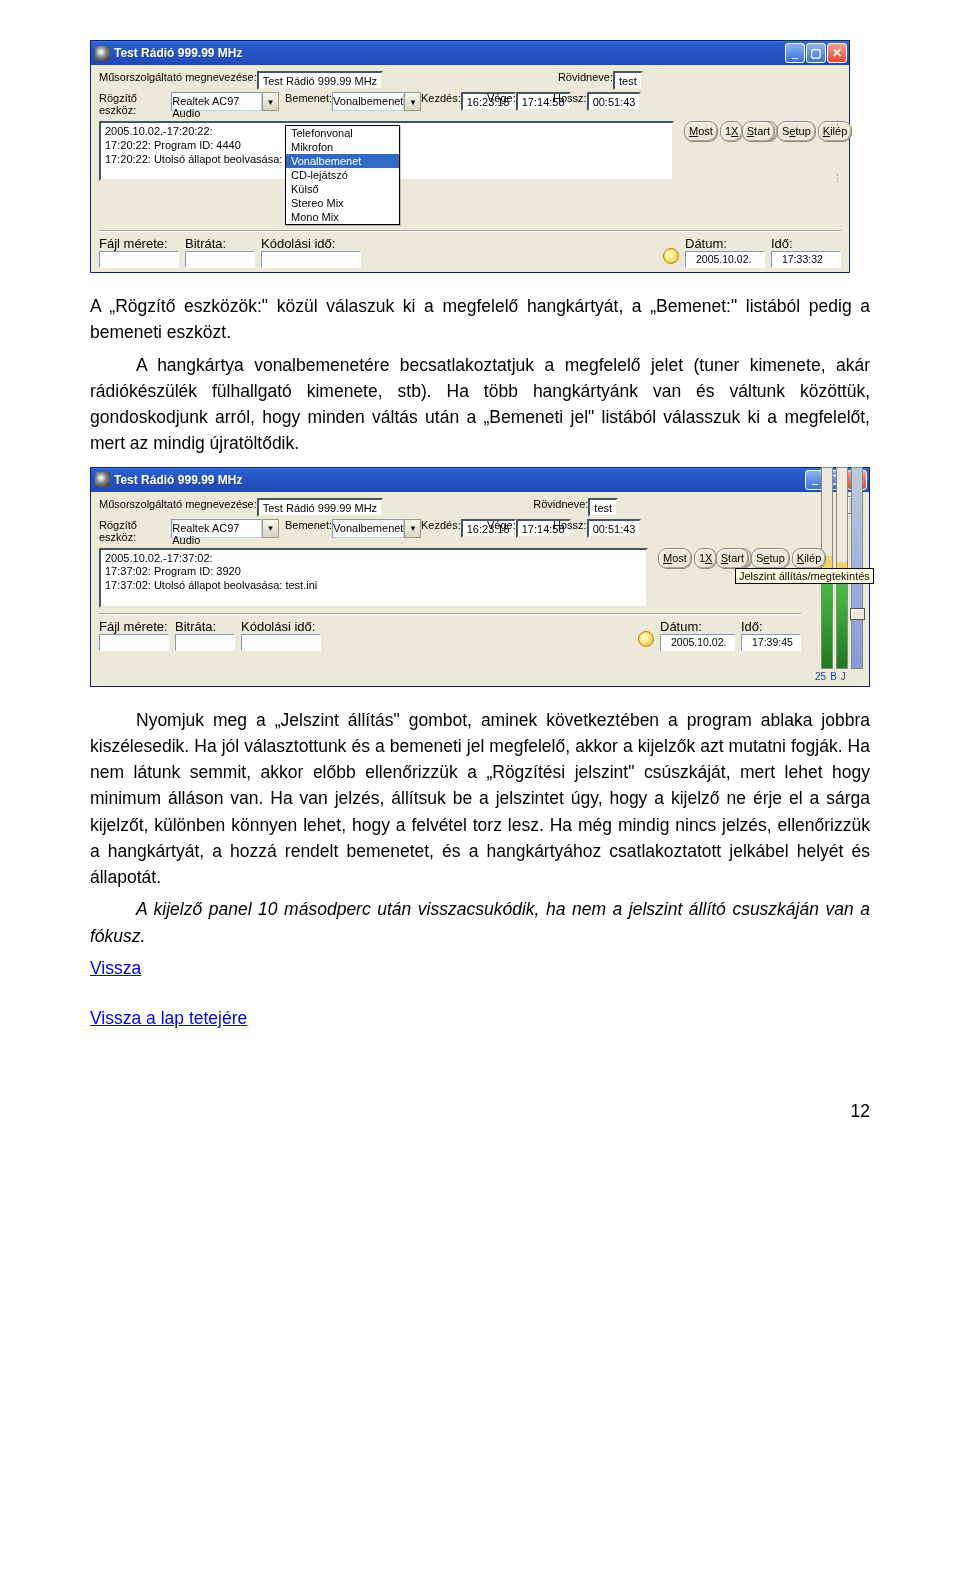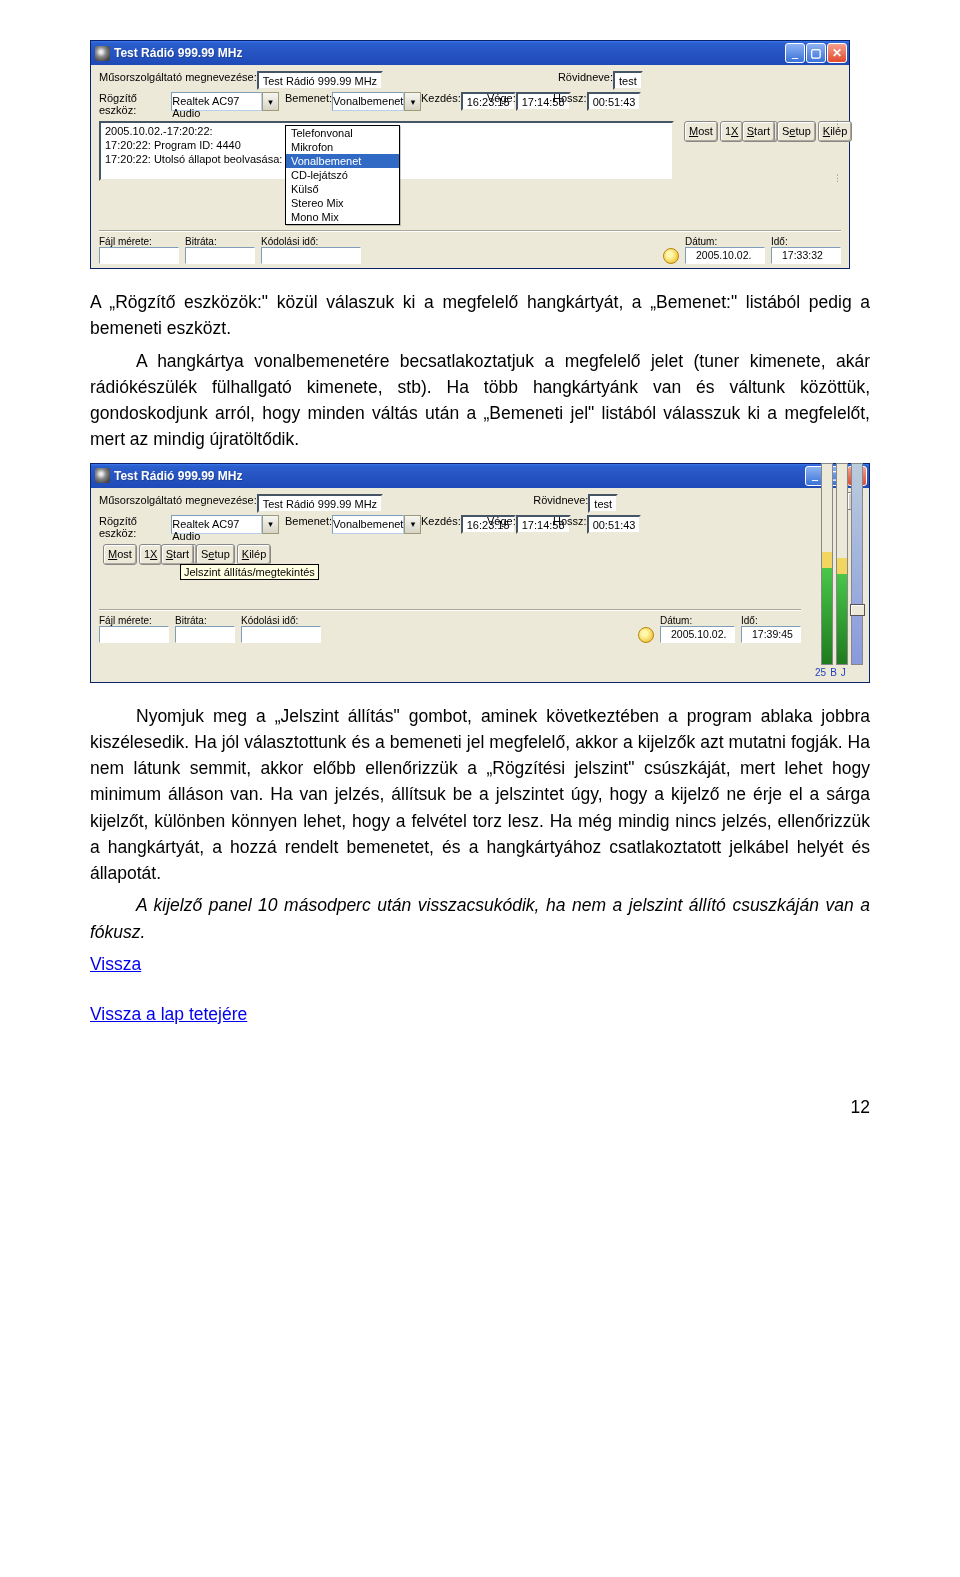--- a/index.html
+++ b/index.html
@@ -86,33 +86,33 @@
     border: 1px solid #000;
     font-size: 11px;
     z-index: 10;
     box-shadow: 1px 1px 0 rgba(0,0,0,0.2);
   }
   .dropdown .opt { padding: 1px 5px; white-space: nowrap; }
   .dropdown .opt.sel { background: #316AC5; color: #fff; }
   .btn {
     background: #ECE9D8;
     border: 1px solid #888;
-    border-radius: 3px;
+    border-radius: 9px;
     box-shadow: inset 1px 1px 0 #fff, inset -1px -1px 0 #ACA899;
     padding: 2px 4px;
     font-size: 11px;
     text-align: center;
     box-sizing: border-box;
     height: 21px;
     line-height: 15px;
   }
   .u { text-decoration: underline; }
   .status-row { border-top: 1px solid #fff; box-shadow: 0 -1px 0 #ACA899; padding-top: 4px; display: flex; gap: 6px; }
   .status-cell { display: flex; flex-direction: column; }
-  .status-lbl { font-size: 10px; margin-bottom: 0; }
+  .status-lbl { font-size: 13px; margin-bottom: 0; }
   .status-val {
     background: #fff; border: 1px solid #ACA899;
     border-bottom-color: #fff; border-right-color: #fff;
     font-size: 10.5px; padding: 1px 10px; height: 17px; box-sizing: border-box;
     border-top-color:#7F9DB9; border-left-color:#7F9DB9;
   }
   .sun-circle {
     width: 14px; height: 14px; border-radius: 50%;
     background: radial-gradient(circle at 40% 40%, #FFF9B0 20%, #F6D55C 60%, #E8A80E 100%);
     border: 1px solid #B8860B;
@@ -308,20 +308,25 @@
           <div class="col" style="width:60px">
             <span class="lbl">Vége:</span>
             <div class="sunken">17:14:58</div>
           </div>
           <div class="col" style="width:60px">
             <span class="lbl">Hossz:</span>
             <div class="sunken">00:51:43</div>
           </div>
         </div>
         <div class="row rel" style="margin-top:4px; height:60px; align-items:stretch;">
+          <div class="sunken" style="flex:1; height:auto; line-height:1.25;">
+            <div>2005.10.02.-17:37:02:</div>
+            <div>17:37:02: Program ID: 3920</div>
+            <div>17:37:02: Utolsó állapot beolvasása: test.ini</div>
+          </div>
           <div style="width:15px"></div>
           <div class="col" style="gap:2px; width:60px; justify-content:center;">
             <div class="btn"><span class="u">M</span>ost</div>
             <div class="btn">1<span class="u">X</span></div>
             <div class="btn"><span class="u">N</span>api</div>
           </div>
           <div class="col rel" style="gap:2px; width:60px; justify-content:center;">
             <div class="btn"><span class="u">S</span>tart</div>
             <div class="tooltip" style="top:20px; left:-6px;">Jelszint állítás/megtekintés</div>
             <div class="btn">S<span class="u">e</span>tup</div>

